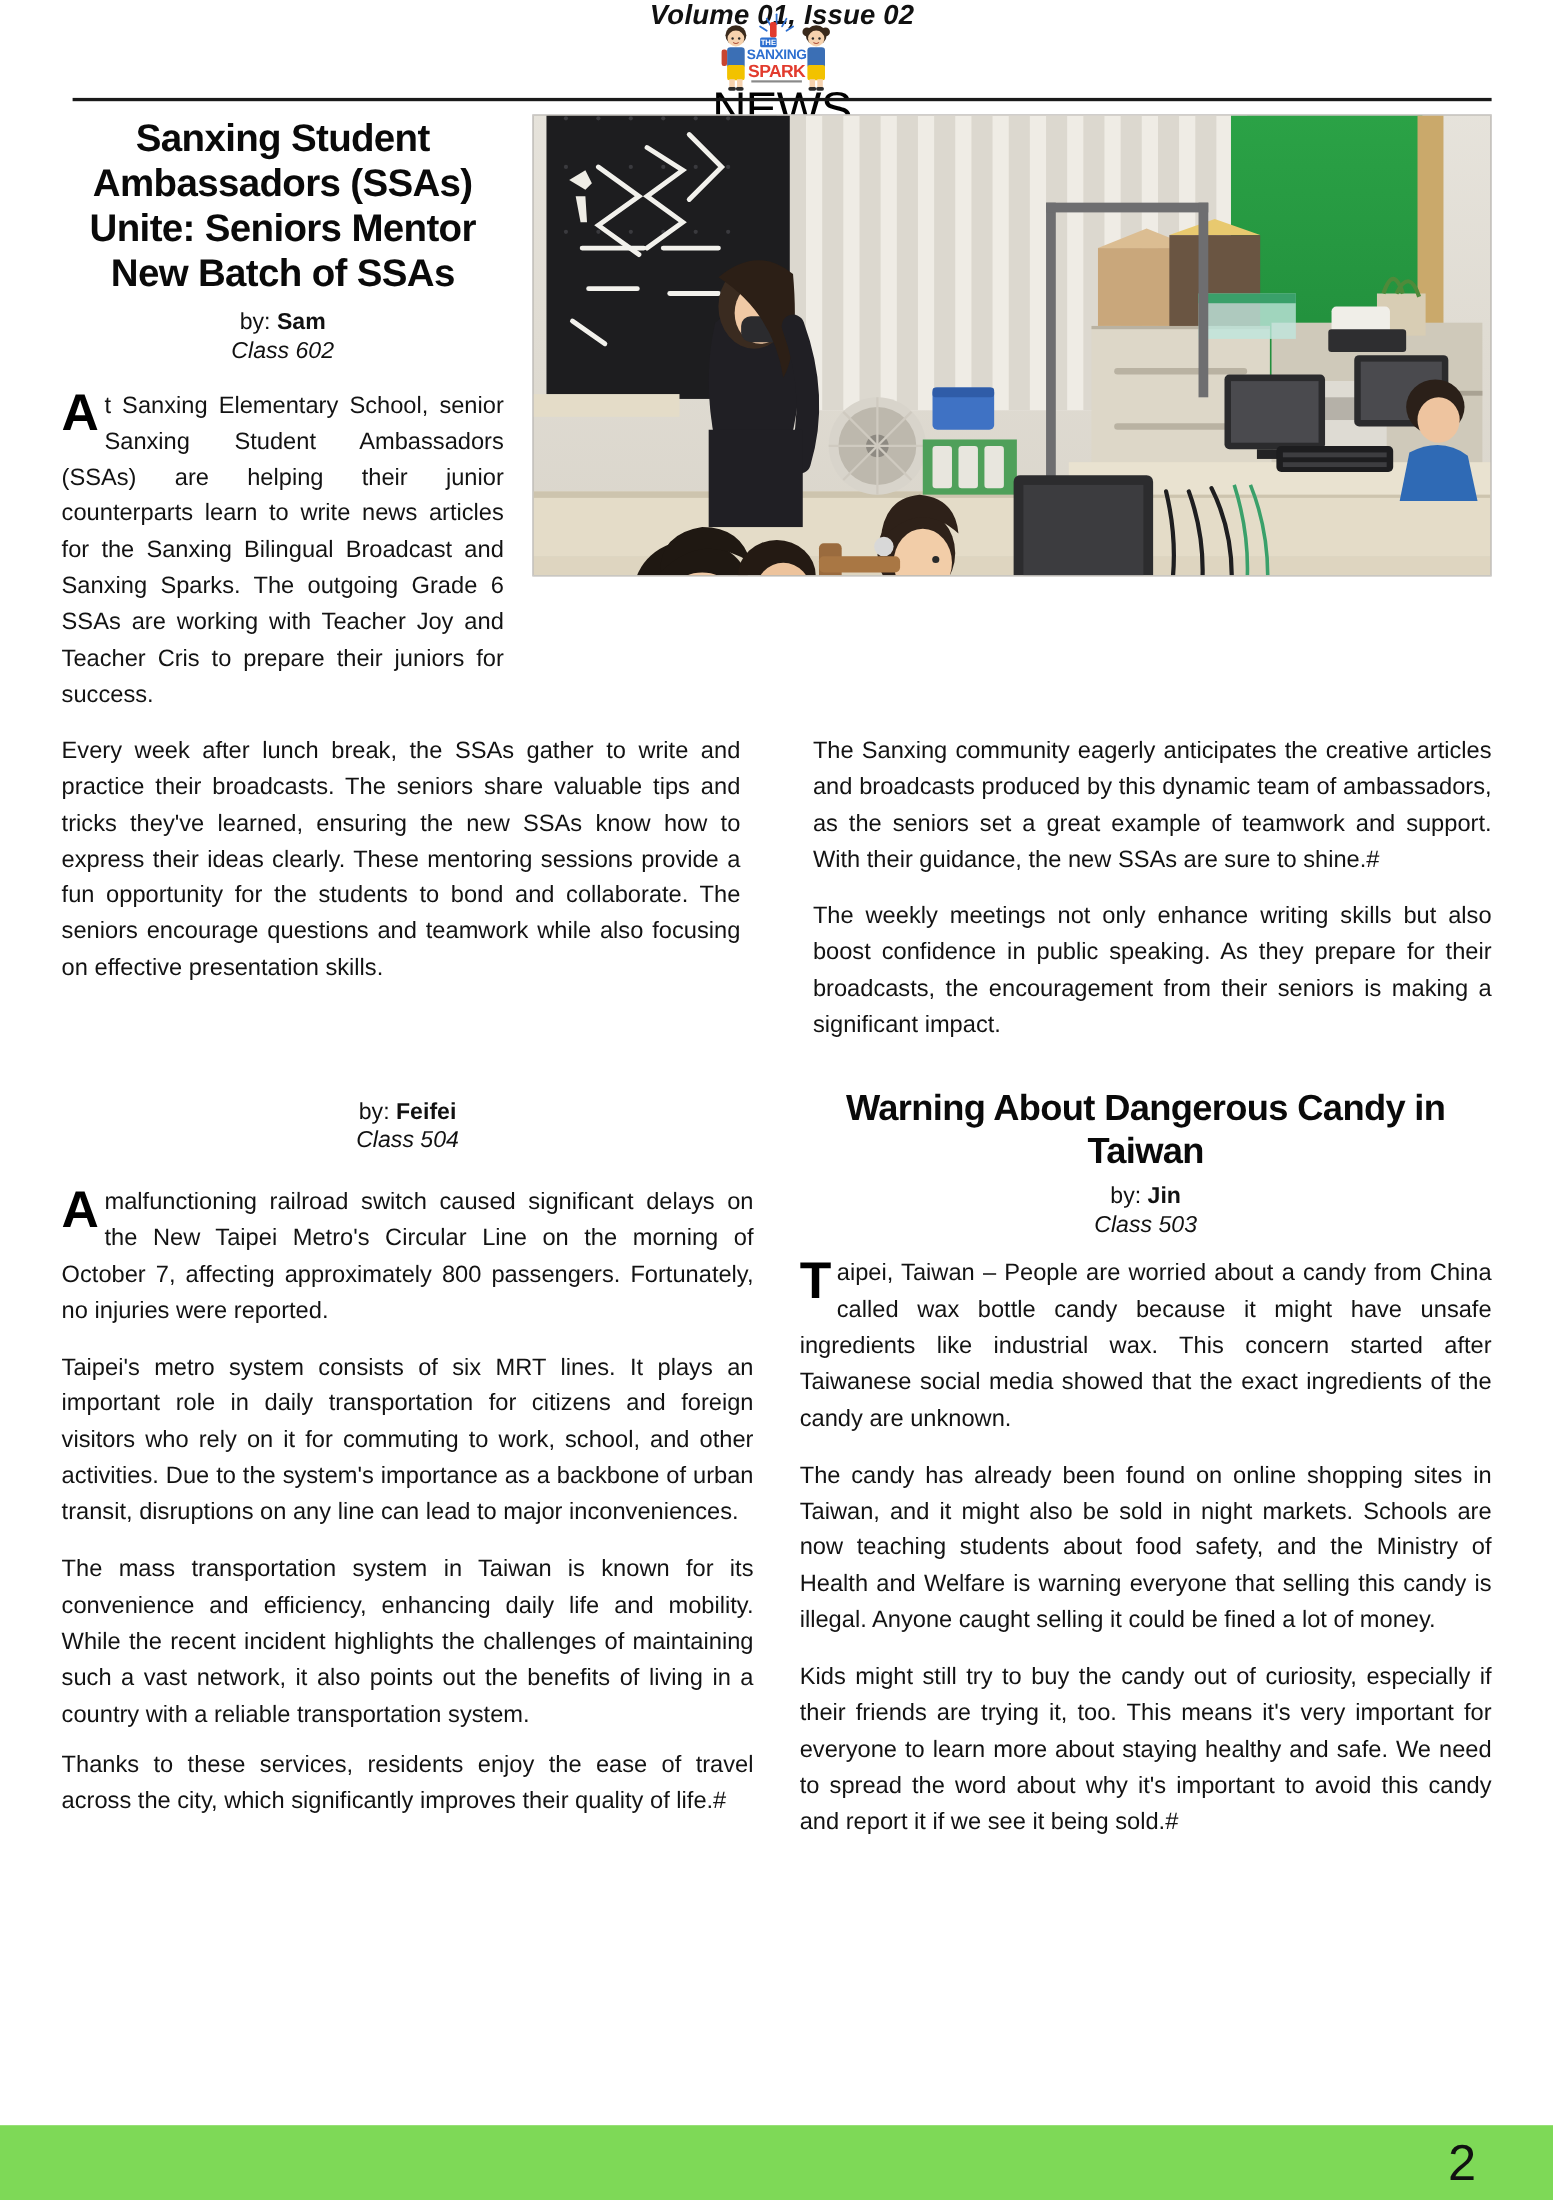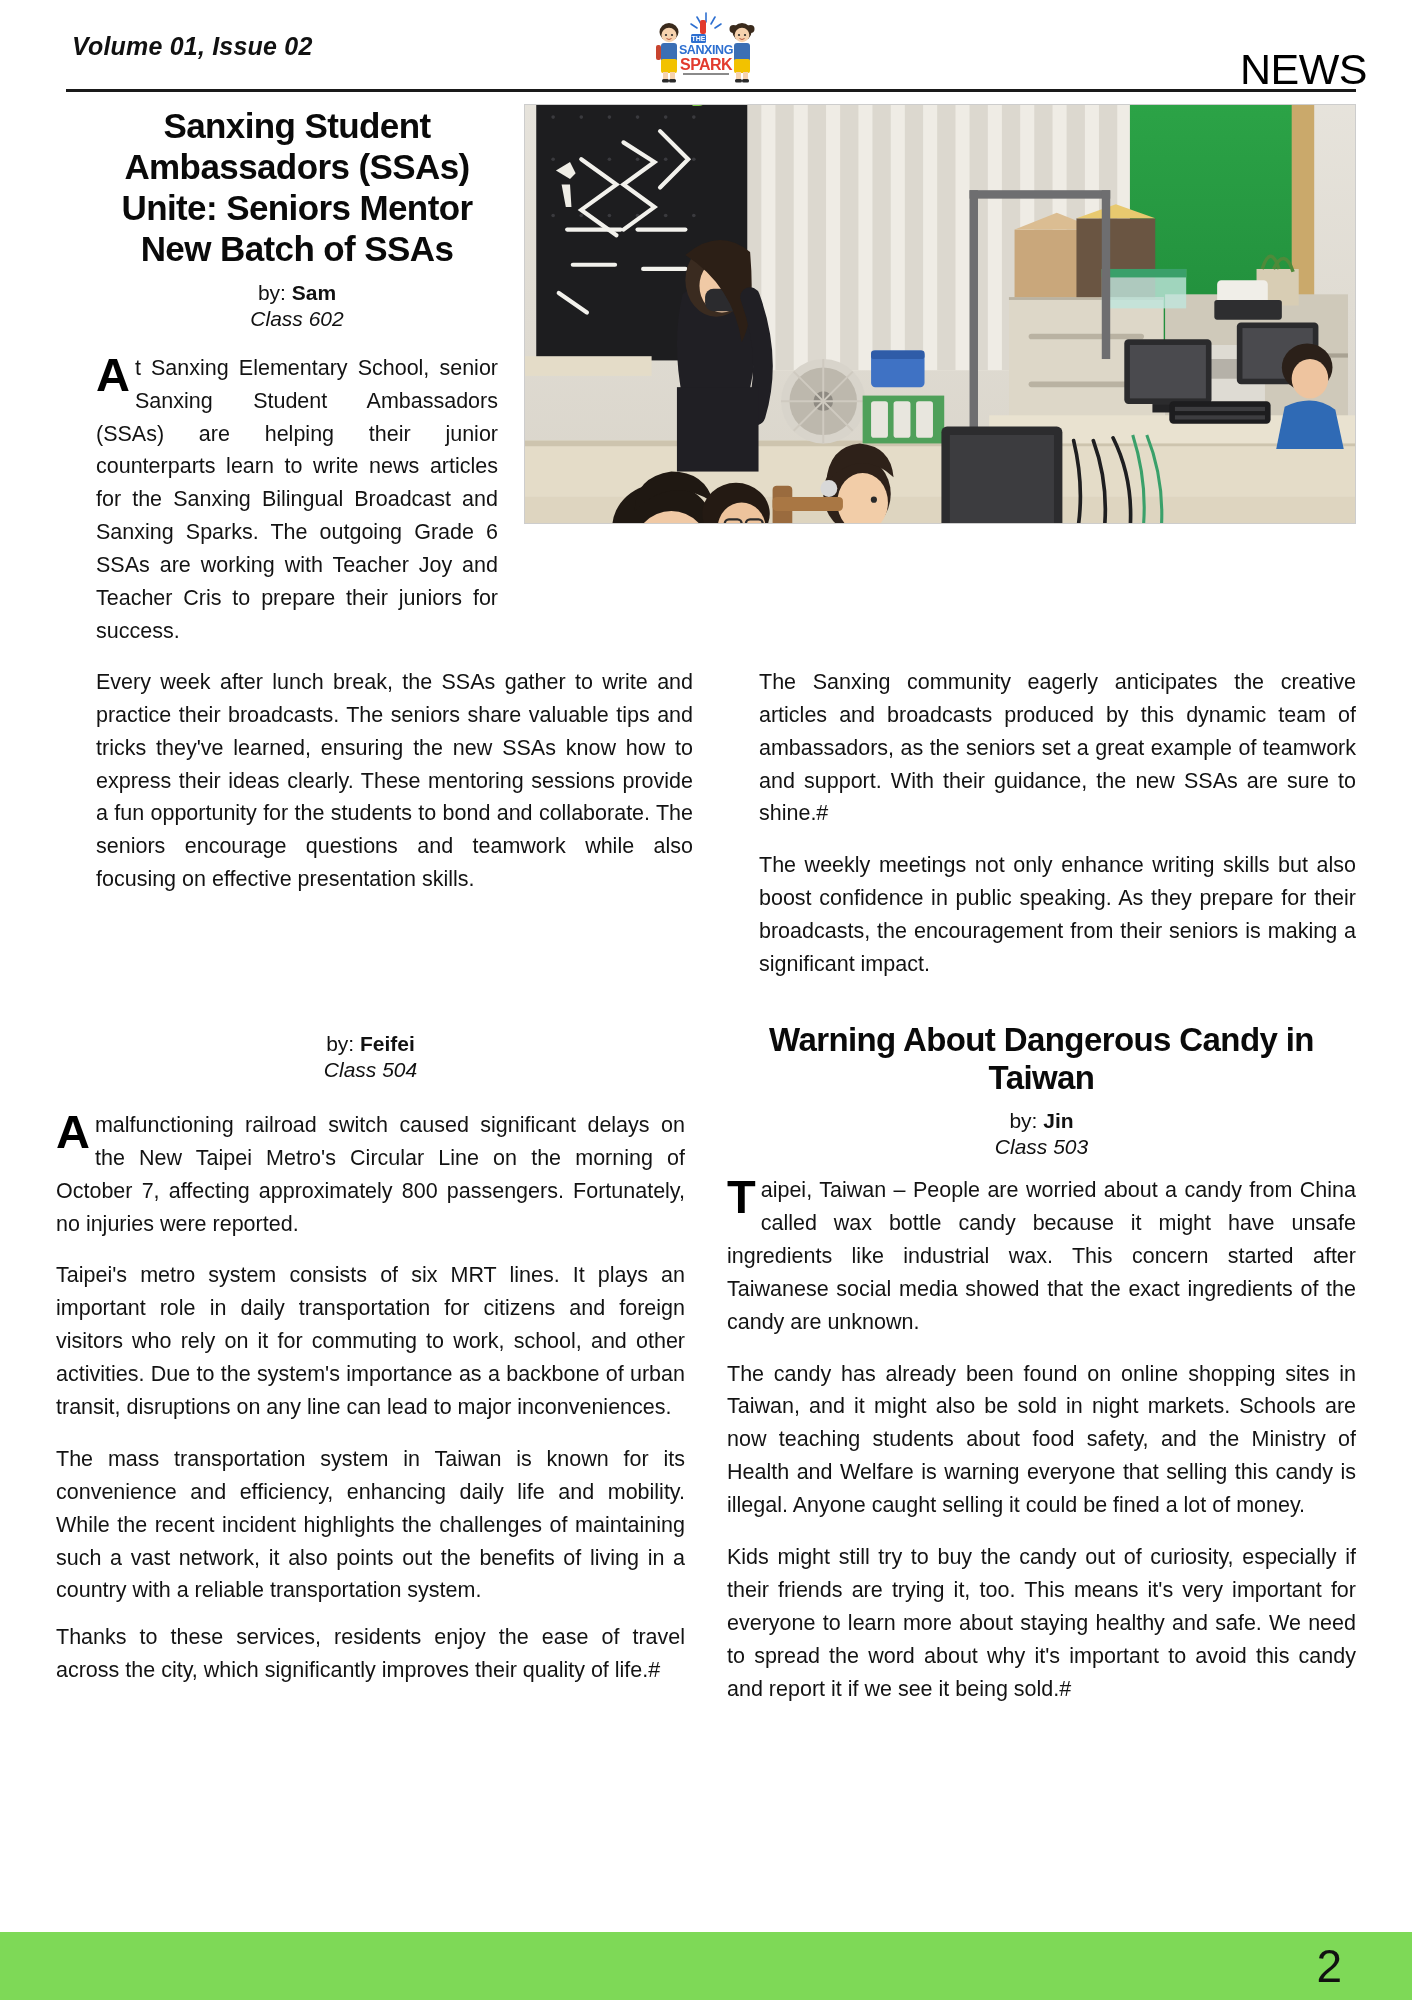--- a/index.html
+++ b/index.html
@@ -21,24 +21,25 @@
     position: relative;
     width: 1412px;
     height: 2000px;
     background: #ffffff;
   }
 
   
   .masthead {
     position: relative;
     height: 92px;
-    padding: 0 45px 0 72px;
+    padding: 0 62px 0 72px;
     display: flex;
     align-items: center;
     justify-content: space-between;
+    flex-direction: column;
   }
 
   .volume-text {
     font-family: "Liberation Sans", sans-serif;
     font-style: italic;
     font-weight: 600;
     font-size: 25px;
     letter-spacing: 0.2px;
     color: #111;
     white-space: nowrap;
@@ -107,21 +108,20 @@
     line-height: 0.86;
     float: left;
     padding: 3px 5px 0 0;
     color: #000;
   }
 
   
   .story1 {
     position: relative;
     padding: 0 56px 0 56px;
-    margin-left: 40px;
   }
 
   .s1-top {
     display: flex;
     align-items: flex-start;
     gap: 0;
   }
 
   .s1-left {
     width: 420px;

